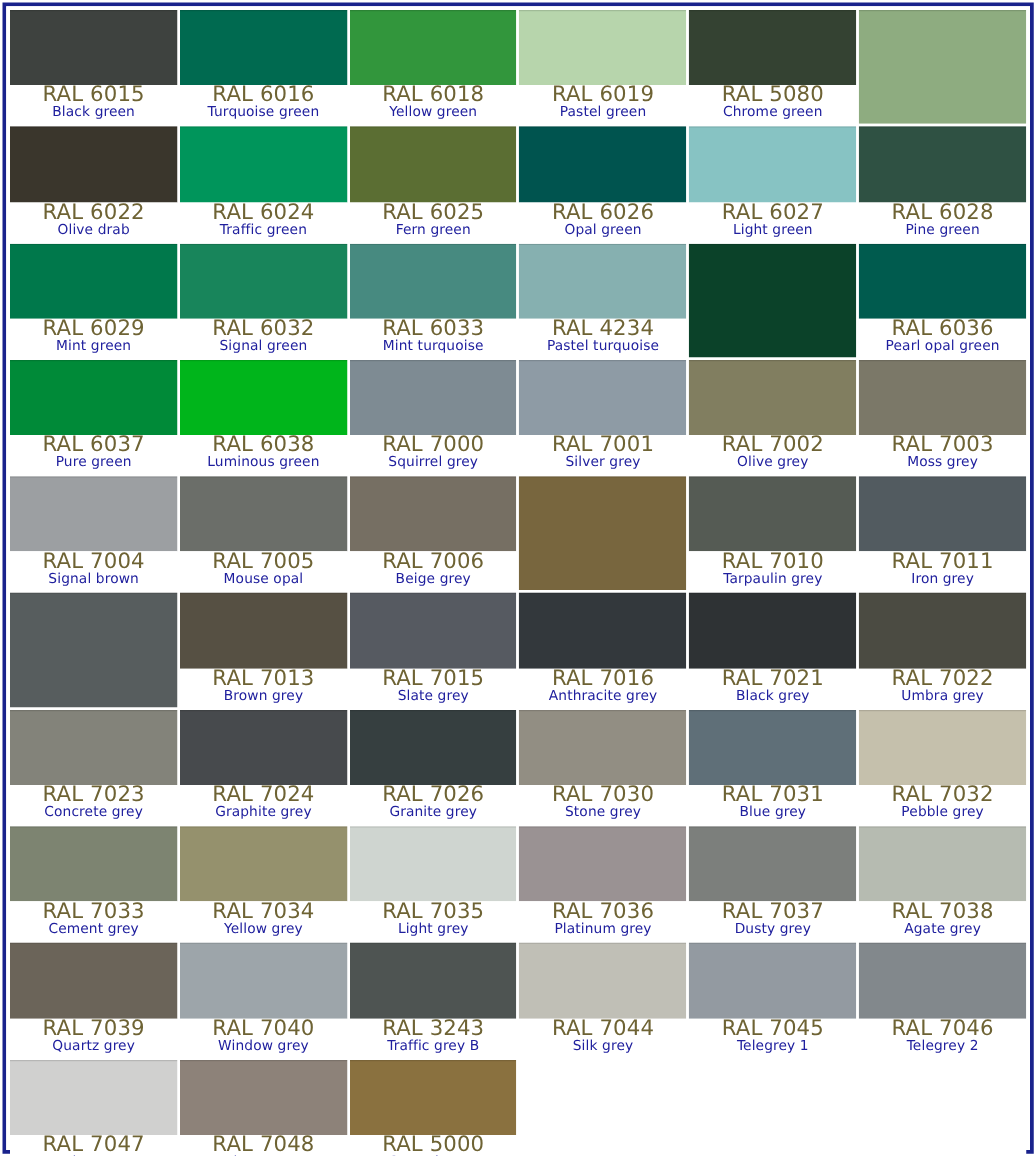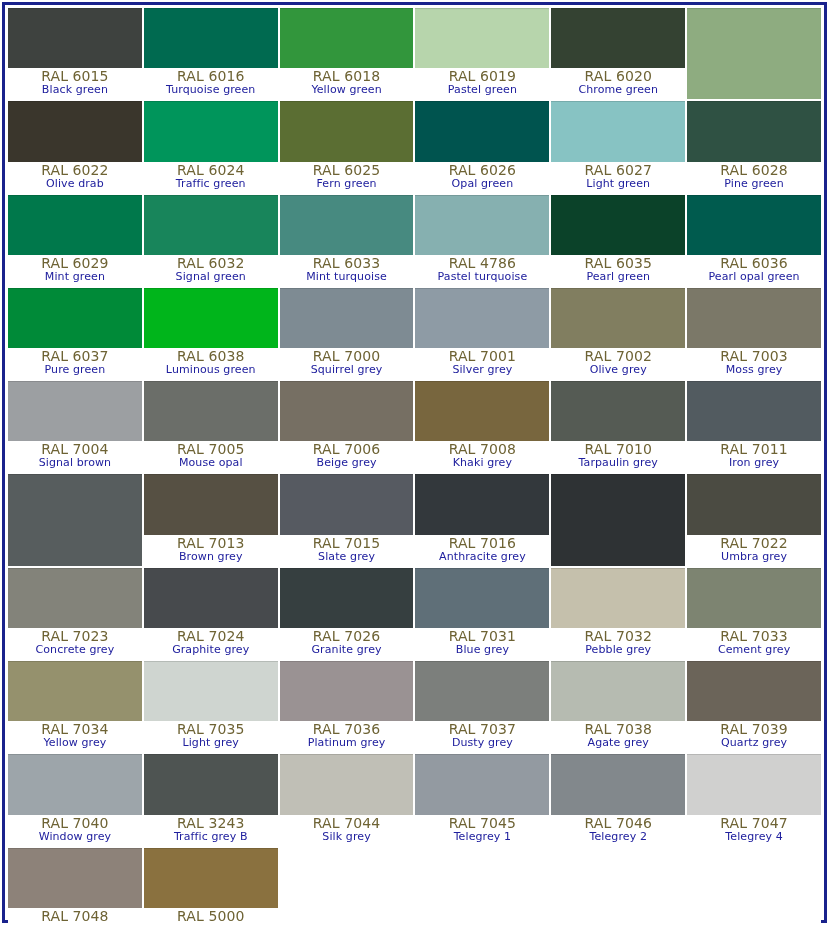--- a/index.html
+++ b/index.html
@@ -69,21 +69,21 @@
     flex: 0 0 auto;
     height: 30px;
     background: #ffffff;
     text-align: center;
     line-height: 14px;
     padding-top: 1px;
   }
 
   .swatch-code {
     display: block;
-    font-size: 14px;
+    font-size: 17px;
     color: #6e6334;
     letter-spacing: 0.1px;
     white-space: nowrap;
   }
 
   .swatch-name {
     display: block;
     font-size: 11px;
     color: #20209e;
     letter-spacing: 0.1px;
@@ -121,21 +121,21 @@
           <div class="swatch-cell">
             <div class="swatch-color" style="background-color: rgb(183, 213, 172);"></div>
             <div class="swatch-caption">
               <span class="swatch-code">RAL 6019</span>
               <span class="swatch-name">Pastel green</span>
             </div>
           </div>
           <div class="swatch-cell">
             <div class="swatch-color" style="background-color: rgb(52, 66, 50);"></div>
             <div class="swatch-caption">
-              <span class="swatch-code">RAL 6020</span>
+              <span class="swatch-code">RAL 5080</span>
               <span class="swatch-name">Chrome green</span>
             </div>
           </div>
           <div class="swatch-cell">
             <div class="swatch-color" style="background-color: rgb(142, 172, 128);"></div>
           </div>
           <div class="swatch-cell">
             <div class="swatch-color" style="background-color: rgb(58, 54, 44);"></div>
             <div class="swatch-caption">
               <span class="swatch-code">RAL 6022</span>
@@ -194,30 +194,26 @@
           <div class="swatch-cell">
             <div class="swatch-color" style="background-color: rgb(71, 138, 128);"></div>
             <div class="swatch-caption">
               <span class="swatch-code">RAL 6033</span>
               <span class="swatch-name">Mint turquoise</span>
             </div>
           </div>
           <div class="swatch-cell">
             <div class="swatch-color" style="background-color: rgb(134, 176, 176);"></div>
             <div class="swatch-caption">
-              <span class="swatch-code">RAL 4786</span>
+              <span class="swatch-code">RAL 4234</span>
               <span class="swatch-name">Pastel turquoise</span>
             </div>
           </div>
           <div class="swatch-cell">
             <div class="swatch-color" style="background-color: rgb(11, 66, 41);"></div>
-            <div class="swatch-caption">
-              <span class="swatch-code">RAL 6035</span>
-              <span class="swatch-name">Pearl green</span>
-            </div>
           </div>
           <div class="swatch-cell">
             <div class="swatch-color" style="background-color: rgb(0, 91, 78);"></div>
             <div class="swatch-caption">
               <span class="swatch-code">RAL 6036</span>
               <span class="swatch-name">Pearl opal green</span>
             </div>
           </div>
           <div class="swatch-cell">
             <div class="swatch-color" style="background-color: rgb(0, 138, 56);"></div>
@@ -277,24 +273,20 @@
           </div>
           <div class="swatch-cell">
             <div class="swatch-color" style="background-color: rgb(118, 111, 99);"></div>
             <div class="swatch-caption">
               <span class="swatch-code">RAL 7006</span>
               <span class="swatch-name">Beige grey</span>
             </div>
           </div>
           <div class="swatch-cell">
             <div class="swatch-color" style="background-color: rgb(120, 102, 62);"></div>
-            <div class="swatch-caption">
-              <span class="swatch-code">RAL 7008</span>
-              <span class="swatch-name">Khaki grey</span>
-            </div>
           </div>
           <div class="swatch-cell">
             <div class="swatch-color" style="background-color: rgb(85, 91, 84);"></div>
             <div class="swatch-caption">
               <span class="swatch-code">RAL 7010</span>
               <span class="swatch-name">Tarpaulin grey</span>
             </div>
           </div>
           <div class="swatch-cell">
             <div class="swatch-color" style="background-color: rgb(82, 91, 96);"></div>
@@ -322,20 +314,24 @@
           </div>
           <div class="swatch-cell">
             <div class="swatch-color" style="background-color: rgb(51, 56, 60);"></div>
             <div class="swatch-caption">
               <span class="swatch-code">RAL 7016</span>
               <span class="swatch-name">Anthracite grey</span>
             </div>
           </div>
           <div class="swatch-cell">
             <div class="swatch-color" style="background-color: rgb(46, 50, 52);"></div>
+            <div class="swatch-caption">
+              <span class="swatch-code">RAL 7021</span>
+              <span class="swatch-name">Black grey</span>
+            </div>
           </div>
           <div class="swatch-cell">
             <div class="swatch-color" style="background-color: rgb(75, 75, 66);"></div>
             <div class="swatch-caption">
               <span class="swatch-code">RAL 7022</span>
               <span class="swatch-name">Umbra grey</span>
             </div>
           </div>
           <div class="swatch-cell">
             <div class="swatch-color" style="background-color: rgb(131, 131, 122);"></div>
@@ -349,20 +345,27 @@
             <div class="swatch-caption">
               <span class="swatch-code">RAL 7024</span>
               <span class="swatch-name">Graphite grey</span>
             </div>
           </div>
           <div class="swatch-cell">
             <div class="swatch-color" style="background-color: rgb(54, 63, 64);"></div>
             <div class="swatch-caption">
               <span class="swatch-code">RAL 7026</span>
               <span class="swatch-name">Granite grey</span>
+            </div>
+          </div>
+          <div class="swatch-cell">
+            <div class="swatch-color" style="background-color: rgb(146, 142, 131);"></div>
+            <div class="swatch-caption">
+              <span class="swatch-code">RAL 7030</span>
+              <span class="swatch-name">Stone grey</span>
             </div>
           </div>
           <div class="swatch-cell">
             <div class="swatch-color" style="background-color: rgb(95, 111, 120);"></div>
             <div class="swatch-caption">
               <span class="swatch-code">RAL 7031</span>
               <span class="swatch-name">Blue grey</span>
             </div>
           </div>
           <div class="swatch-cell">

